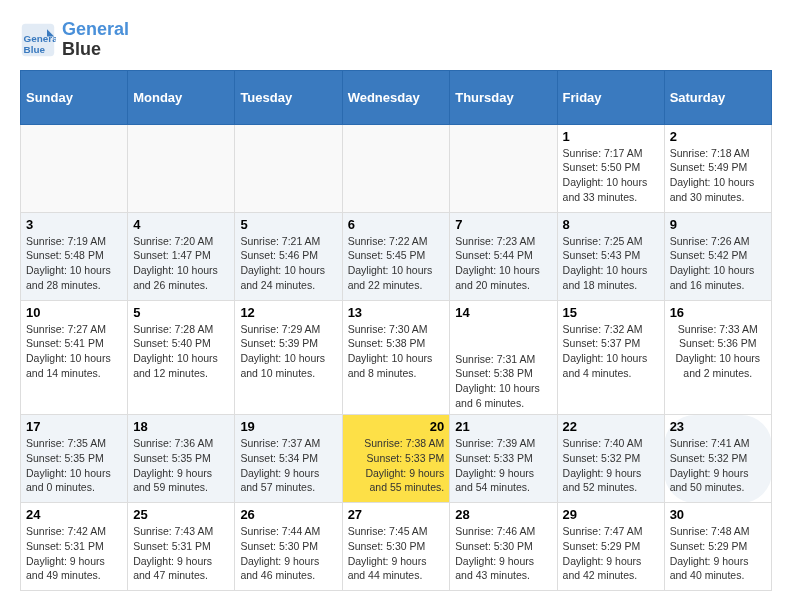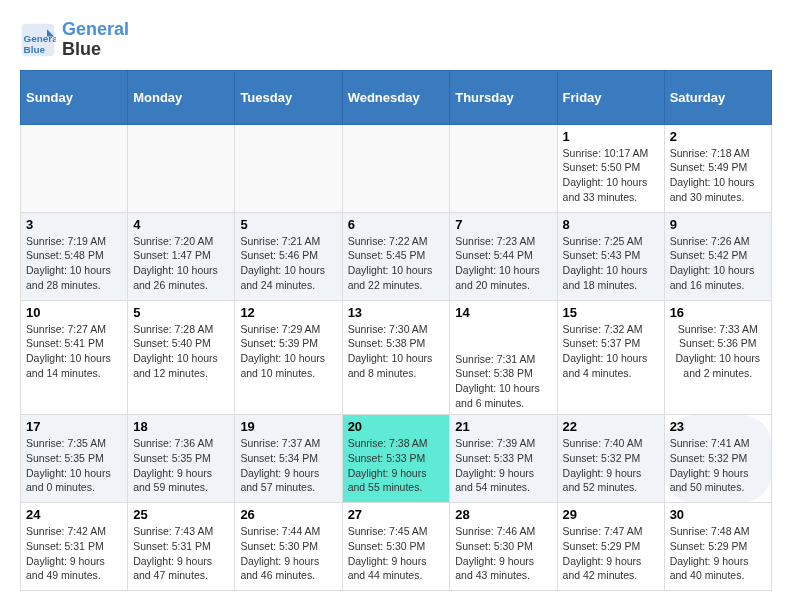--- a/index.html
+++ b/index.html
@@ -123,21 +123,21 @@
   </thead>
   <tbody id="calendar-body">
       <tr>
         <td class="empty"></td>
         <td class="empty"></td>
         <td class="empty"></td>
         <td class="empty"></td>
         <td class="empty"></td>
         <td>
           <span class="day-number">1</span>
-          <div class="day-info" style="white-space: pre-line;">Sunrise: 10:17 AM
+          <div class="day-info" style="white-space: pre-line;">Sunrise: 7:17 AM
 Sunset: 5:50 PM
 Daylight: 10 hours and 33 minutes.</div>
         </td>
         <td>
           <span class="day-number">2</span>
           <div class="day-info" style="white-space: pre-line;">Sunrise: 7:18 AM
 Sunset: 5:49 PM
 Daylight: 10 hours and 30 minutes.</div>
         </td>
       </tr>
@@ -241,21 +241,21 @@
           <div class="day-info" style="white-space: pre-line;">Sunrise: 7:36 AM
 Sunset: 5:35 PM
 Daylight: 9 hours and 59 minutes.</div>
         </td>
         <td style="background: rgb(240, 244, 248);">
           <span class="day-number">19</span>
           <div class="day-info" style="white-space: pre-line;">Sunrise: 7:37 AM
 Sunset: 5:34 PM
 Daylight: 9 hours and 57 minutes.</div>
         </td>
-        <td style="background: #5eead4;">
+        <td style="background: #fde047; text-align: right;">
           <span class="day-number">20</span>
           <div class="day-info" style="white-space: pre-line;">Sunrise: 7:38 AM
 Sunset: 5:33 PM
 Daylight: 9 hours and 55 minutes.</div>
         </td>
         <td style="background: rgb(240, 244, 248);">
           <span class="day-number">21</span>
           <div class="day-info" style="white-space: pre-line;">Sunrise: 7:39 AM
 Sunset: 5:33 PM
 Daylight: 9 hours and 54 minutes.</div>

